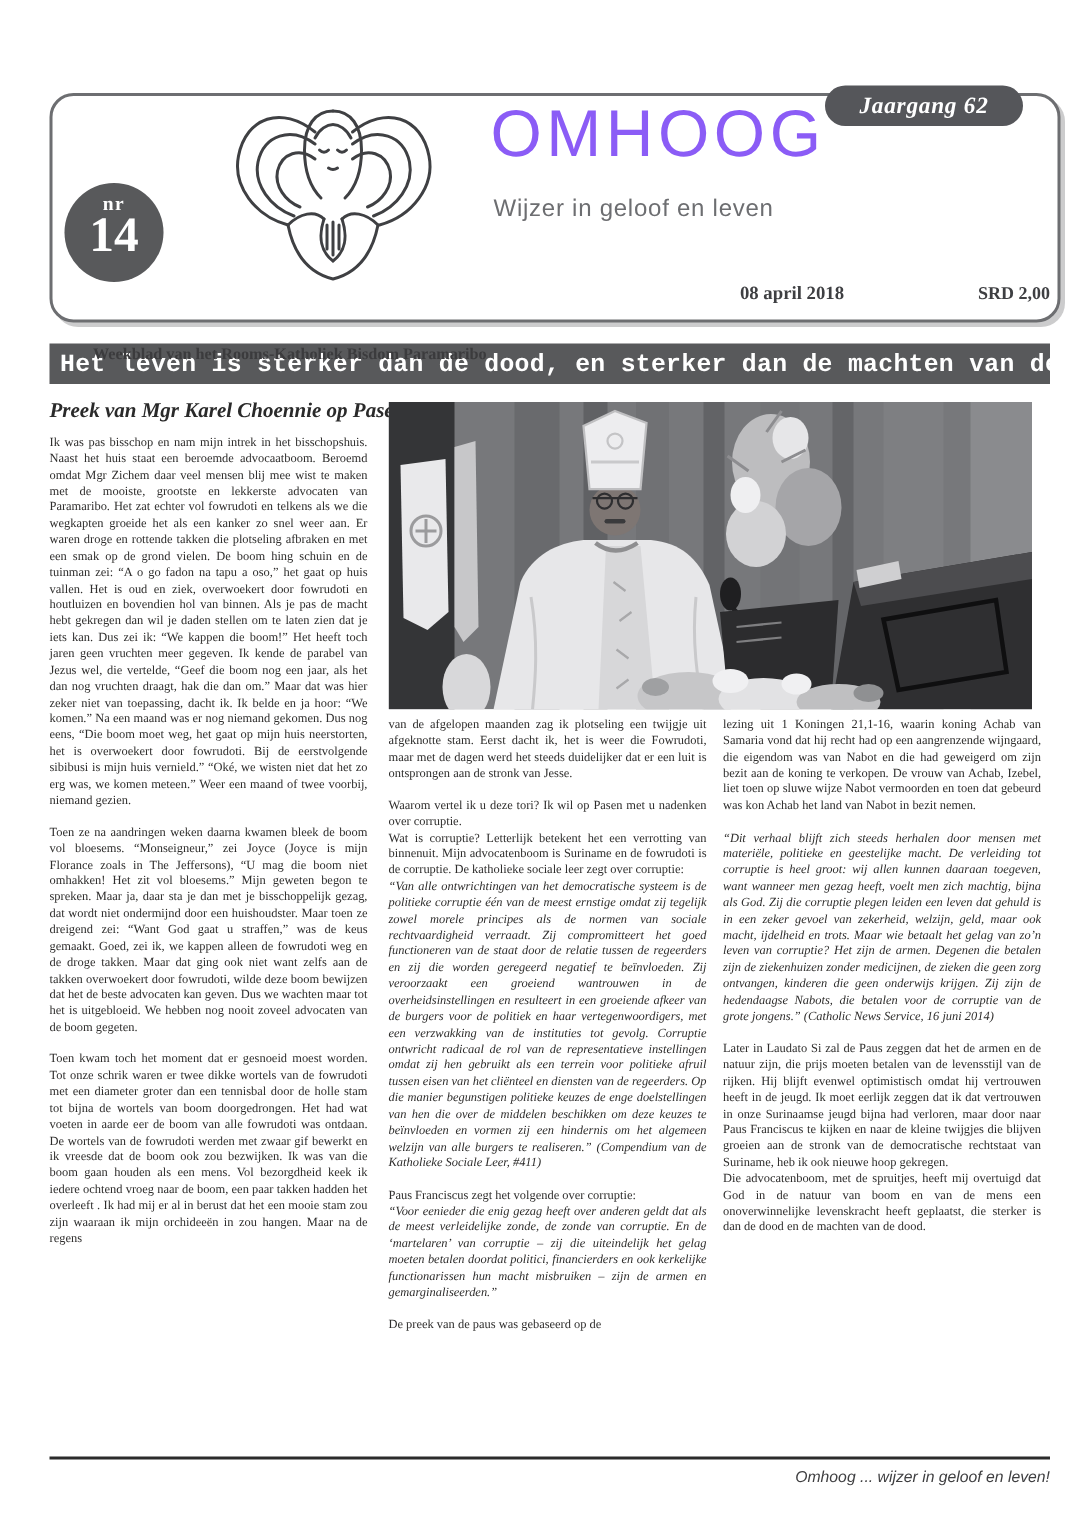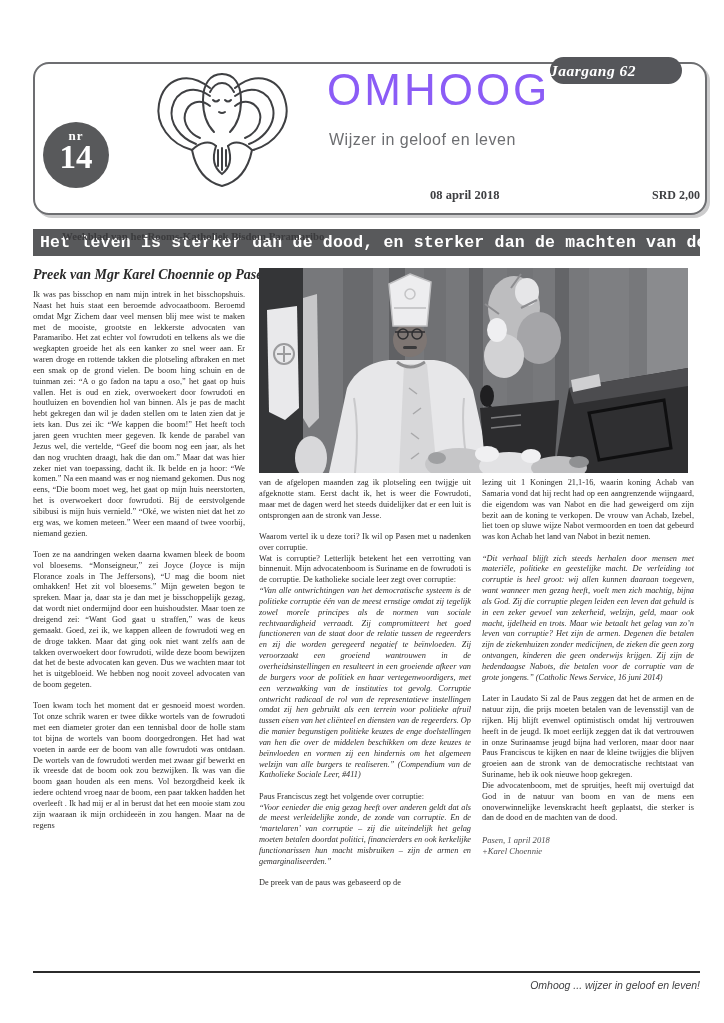--- a/index.html
+++ b/index.html
@@ -10,40 +10,40 @@
   .abs{position:absolute;}
 
   
   .header-box{
     left:33px;top:62px;width:670px;height:149px;
     border:2px solid #6d6e71;border-radius:16px;background:#fff;
     box-shadow:3px 3px 0 rgba(109,110,113,.35);
   }
   .badge{
     left:550px;top:57px;width:132px;height:27px;background:#55565a;
-    border-radius:14px;color:#fff;display:flex;align-items:center;justify-content:flex-start;
+    border-radius:14px;color:#fff;display:flex;align-items:center;justify-content:center;
     font-style:italic;font-weight:bold;font-size:15.5px;letter-spacing:.5px;z-index:3;
   }
   .issue-circle{
     left:43px;top:122px;width:66px;height:66px;border-radius:50%;
     background:#58595b;color:#fff;z-index:2;text-align:center;
   }
   .issue-circle .nr{display:block;font-weight:bold;font-size:13px;letter-spacing:1px;margin-top:6px;}
   .issue-circle .num{display:block;font-weight:bold;font-size:33px;line-height:30px;margin-top:-2px;}
   .angel{left:150px;top:66px;z-index:1;}
   .masthead-title{
     left:327px;top:68px;font-family:"Liberation Sans",sans-serif;
     font-size:44px;line-height:44px;letter-spacing:3px;color:#8b5cf6;font-weight:400;text-align:center;
   }
   .masthead-tagline{
     left:329px;top:131px;font-family:"Liberation Sans",sans-serif;
     font-size:16px;color:#6d6e71;letter-spacing:.5px;
   }
   .publisher{left:62px;top:191px;font-weight:bold;font-size:10.8px;color:#3b3b3d;z-index:2;margin-top:39px;}
-  .date{left:430px;top:188px;width:170px;text-align:left;font-weight:bold;font-size:12.5px;color:#3e3f42;z-index:2;}
+  .date{left:443px;top:188px;width:170px;text-align:center;font-weight:bold;font-size:12.5px;color:#3e3f42;z-index:2;}
   .price{left:615px;top:188px;width:85px;text-align:right;font-weight:bold;font-size:12px;color:#3e3f42;z-index:2;}
 
   
   .headline-bar{
     left:33px;top:229px;width:667px;height:27px;background:#58595b;
     display:flex;align-items:center;font-family:Liberation Mono, monospace;
   }
   .headline-bar span{color:#fff;font-weight:bold;font-size:16.5px;letter-spacing:.2px;padding-left:7px;white-space:nowrap;}
   .byline{left:33px;top:267px;font-weight:bold;font-style:italic;font-size:14px;color:#2a2a2a;}
 
@@ -206,20 +206,16 @@
   <p class="p-gap">Paus Franciscus zegt het volgende over corruptie:</p>
   <p class="it">“Voor eenieder die enig gezag heeft over anderen geldt dat als de meest verleidelijke zonde, de zonde van corruptie. En de ‘martelaren’ van corruptie – zij die uiteindelijk het gelag moeten betalen doordat politici, financierders en ook kerkelijke functionarissen hun macht misbruiken – zijn de armen en gemarginaliseerden.”</p>
   <p class="p-gap">De preek van de paus was gebaseerd op de</p>
 </div>
 
 <div class="abs col col3">
   <p>lezing uit 1 Koningen 21,1-16, waarin koning Achab van Samaria vond dat hij recht had op een aangrenzende wijngaard, die eigendom was van Nabot en die had geweigerd om zijn bezit aan de koning te verkopen. De vrouw van Achab, Izebel, liet toen op sluwe wijze Nabot vermoorden en toen dat gebeurd was kon Achab het land van Nabot in bezit nemen.</p>
   <p class="it p-gap">“Dit verhaal blijft zich steeds herhalen door mensen met materiële, politieke en geestelijke macht. De verleiding tot corruptie is heel groot: wij allen kunnen daaraan toegeven, want wanneer men gezag heeft, voelt men zich machtig, bijna als God. Zij die corruptie plegen leiden een leven dat gehuld is in een zeker gevoel van zekerheid, welzijn, geld, maar ook macht, ijdelheid en trots. Maar wie betaalt het gelag van zo’n leven van corruptie? Het zijn de armen. Degenen die betalen zijn de ziekenhuizen zonder medicijnen, de zieken die geen zorg ontvangen, kinderen die geen onderwijs krijgen. Zij zijn de hedendaagse Nabots, die betalen voor de corruptie van de grote jongens.” (Catholic News Service, 16 juni 2014)</p>
   <p class="p-gap">Later in Laudato Si zal de Paus zeggen dat het de armen en de natuur zijn, die prijs moeten betalen van de levensstijl van de rijken. Hij blijft evenwel optimistisch omdat hij vertrouwen heeft in de jeugd. Ik moet eerlijk zeggen dat ik dat vertrouwen in onze Surinaamse jeugd bijna had verloren, maar door naar Paus Franciscus te kijken en naar de kleine twijgjes die blijven groeien aan de stronk van de democratische rechtstaat van Suriname, heb ik ook nieuwe hoop gekregen.</p>
   <p>Die advocatenboom, met de spruitjes, heeft mij overtuigd dat God in de natuur van boom en van de mens een onoverwinnelijke levenskracht heeft geplaatst, die sterker is dan de dood en de machten van de dood.</p>
-  <div class="signature">
-    <p>Pasen, 1 april 2018</p>
-    <p>+Karel Choennie</p>
-  </div>
 </div>
 
 <div class="abs bottom-rule"></div>
 <div class="abs footer-slogan">Omhoog ... wijzer in geloof en leven!</div>
 
 </body></html>

